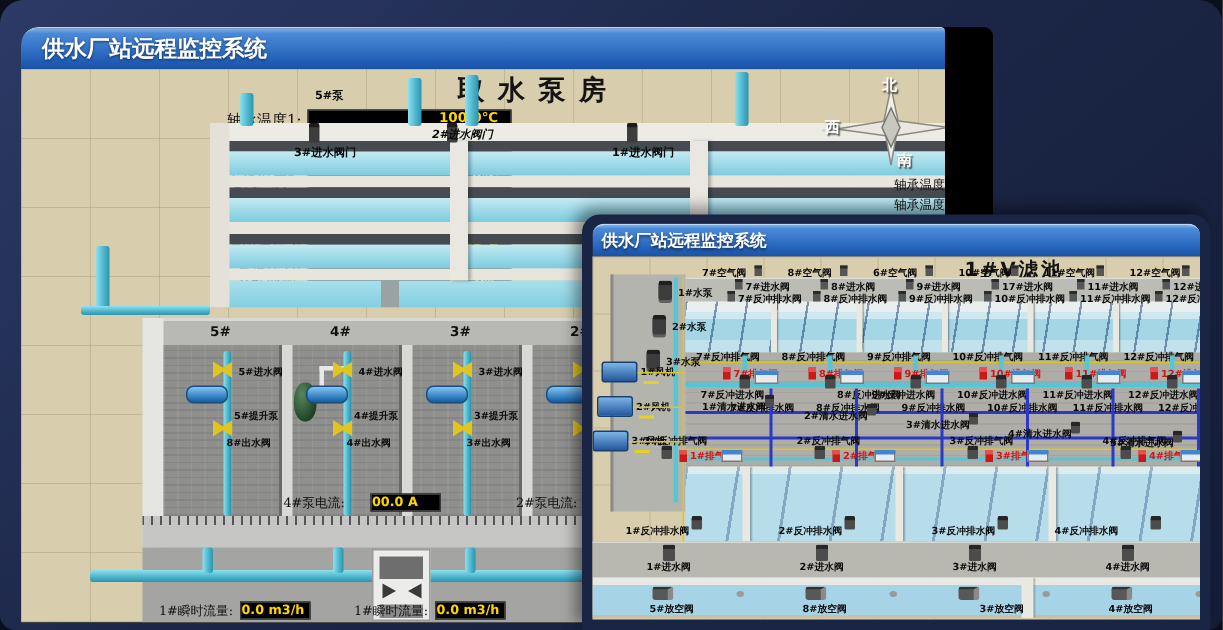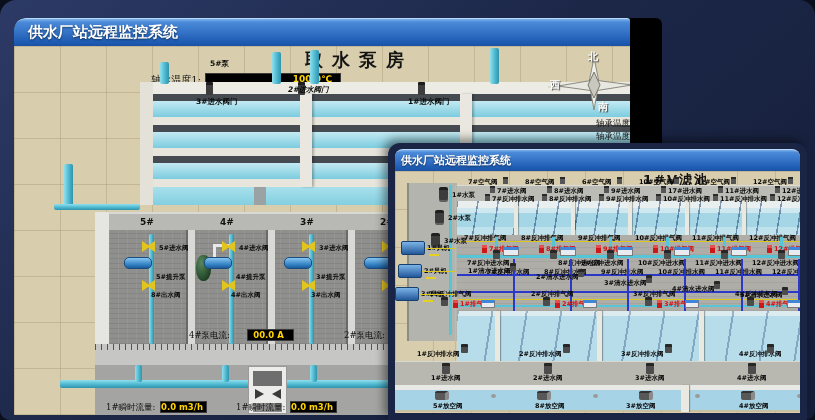--- a/index.html
+++ b/index.html
@@ -11,21 +11,21 @@
 .tbar{position:absolute;background:linear-gradient(180deg,#7db2ec 0%,#4a8ad8 12%,#1e5cb4 85%,#1a52a4 100%);
   border-top:1px solid #b8d8f8;color:#fff;font-weight:bold;text-shadow:0 1px 2px rgba(0,0,0,.55);overflow:hidden}
 .tan{background-color:#d8cead;background-image:linear-gradient(rgba(168,154,118,.45) 1px,transparent 1px),
   linear-gradient(90deg,rgba(168,154,118,.45) 1px,transparent 1px);background-size:46px 46px}
 .tan2{background-color:#d8cead;background-image:linear-gradient(rgba(168,154,118,.45) 1px,transparent 1px),
   linear-gradient(90deg,rgba(168,154,118,.45) 1px,transparent 1px);background-size:38px 38px}
 .stitle{font-weight:bold;color:#141414;font-family:"DejaVu Serif","Liberation Serif",serif}
 .slabel{font-size:10px;color:#111;text-align:right;font-family:"DejaVu Serif","Liberation Serif",serif;white-space:nowrap}
 .sval{background:#000;border:1px solid #3a3a3a;color:#ffd400;font-size:9px;font-weight:bold;text-align:right;
   padding-right:8px;line-height:11px;white-space:nowrap}
-.dbox{background:#000;border:1px solid #3a3a3a;color:#ffd400;font-size:8.5px;font-weight:bold;text-align:center;
+.dbox{background:#000;border:1px solid #3a3a3a;color:#ffd400;font-size:8.5px;font-weight:bold;text-align:left;
   padding-right:4px;line-height:10px;white-space:nowrap}
 .clabel{font-size:8.5px;color:#111;font-family:"DejaVu Serif","Liberation Serif",serif;white-space:nowrap}
 .vlabel7{font-size:7.5px;color:#0a0a0a;font-weight:bold;white-space:nowrap}
 .vlabel6{font-size:6.5px;color:#0a0a0a;font-weight:bold;white-space:nowrap;line-height:8px}
 .red{color:#d01515}
 .bayno{font-size:9px;font-weight:bold;color:#111}
 .cpipe-v{background:linear-gradient(90deg,#8fe0ee,#49b4cc 60%,#2f93ab);border-radius:2px}
 .cpipe-h{background:linear-gradient(180deg,#8fe0ee,#49b4cc 60%,#2f93ab);border-radius:2px}
 .yv{background:#e2c41e;clip-path:polygon(0 0,50% 38%,100% 0,100% 100%,50% 62%,0 100%)}
 .pump{background:linear-gradient(180deg,#85c6f2,#2f7cc0 70%,#1d5d99);border-radius:5px;border:1px solid #1a4c80}
@@ -370,27 +370,27 @@
         <div class="abs gv" style="left: 250px; top: 126px; width: 7px; height: 9px;"></div>
         <div class="abs rv" style="left: 262px; top: 129px; width: 5px; height: 8px;"></div>
         <div class="abs vlabel6 red" style="left: 269px; top: 129px; height: 8px;">3#排气阀</div>
         <div class="abs tank" style="left: 290px; top: 129px; width: 14px; height: 8px;"></div>
         <div class="abs vlabel6" style="left: 226px; top: 179px; height: 8px;">3#反冲排水阀</div>
         <div class="abs gv" style="left: 270px; top: 173px; width: 7px; height: 9px;"></div>
         <div class="abs gv" style="left: 251px; top: 192px; width: 8px; height: 11px;"></div>
         <div class="abs vlabel6" style="left: 240px; top: 203px; height: 8px;">3#进水阀</div>
         <div class="abs hvalve" style="left: 244px; top: 220px; width: 14px; height: 9px;"></div>
         <div class="abs float" style="left: 300px; top: 223px; width: 5px; height: 4px;"></div>
-        <div class="abs vlabel6" style="left: 231px; top: 231px; height: 8px;">3#放空阀</div>
+        <div class="abs vlabel6" style="left: 258px; top: 231px; height: 8px;">3#放空阀</div>
         <div class="abs vlabel6" style="left: 340px; top: 119px; height: 8px;">4#反冲排气阀</div>
         <div class="abs gv" style="left: 352px; top: 126px; width: 7px; height: 9px;"></div>
         <div class="abs rv" style="left: 364px; top: 129px; width: 5px; height: 8px;"></div>
         <div class="abs vlabel6 red" style="left: 371px; top: 129px; height: 8px;">4#排气阀</div>
         <div class="abs tank" style="left: 392px; top: 129px; width: 14px; height: 8px;"></div>
-        <div class="abs vlabel6" style="left: 344px; top: 179px; height: 8px;">4#反冲排水阀</div>
+        <div class="abs vlabel6" style="left: 308px; top: 179px; height: 8px;">4#反冲排水阀</div>
         <div class="abs gv" style="left: 372px; top: 173px; width: 7px; height: 9px;"></div>
         <div class="abs gv" style="left: 353px; top: 192px; width: 8px; height: 11px;"></div>
         <div class="abs vlabel6" style="left: 342px; top: 203px; height: 8px;">4#进水阀</div>
         <div class="abs hvalve" style="left: 346px; top: 220px; width: 14px; height: 9px;"></div>
         <div class="abs float" style="left: 402px; top: 223px; width: 5px; height: 4px;"></div>
         <div class="abs vlabel6" style="left: 344px; top: 231px; height: 8px;">4#放空阀</div>
         <div class="abs vpump" style="left: 44px; top: 16px; width: 9px; height: 13px;"></div>
         <div class="abs vlabel6" style="left: 57px; top: 20px; height: 8px;">1#水泵</div>
         <div class="abs vpump" style="left: 40px; top: 39px; width: 9px; height: 13px;"></div>
         <div class="abs vlabel6" style="left: 53px; top: 43px; height: 8px;">2#水泵</div>

